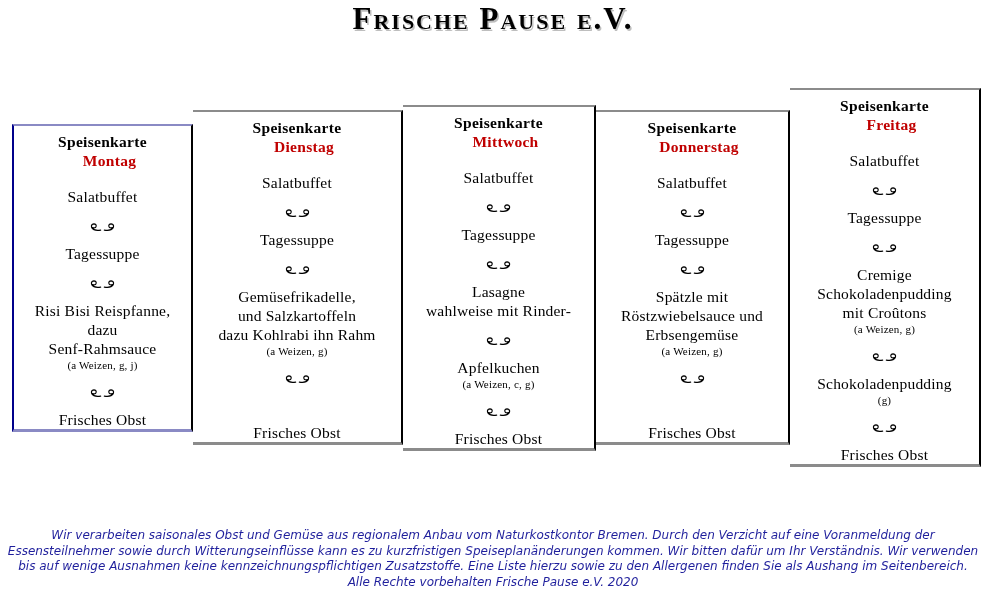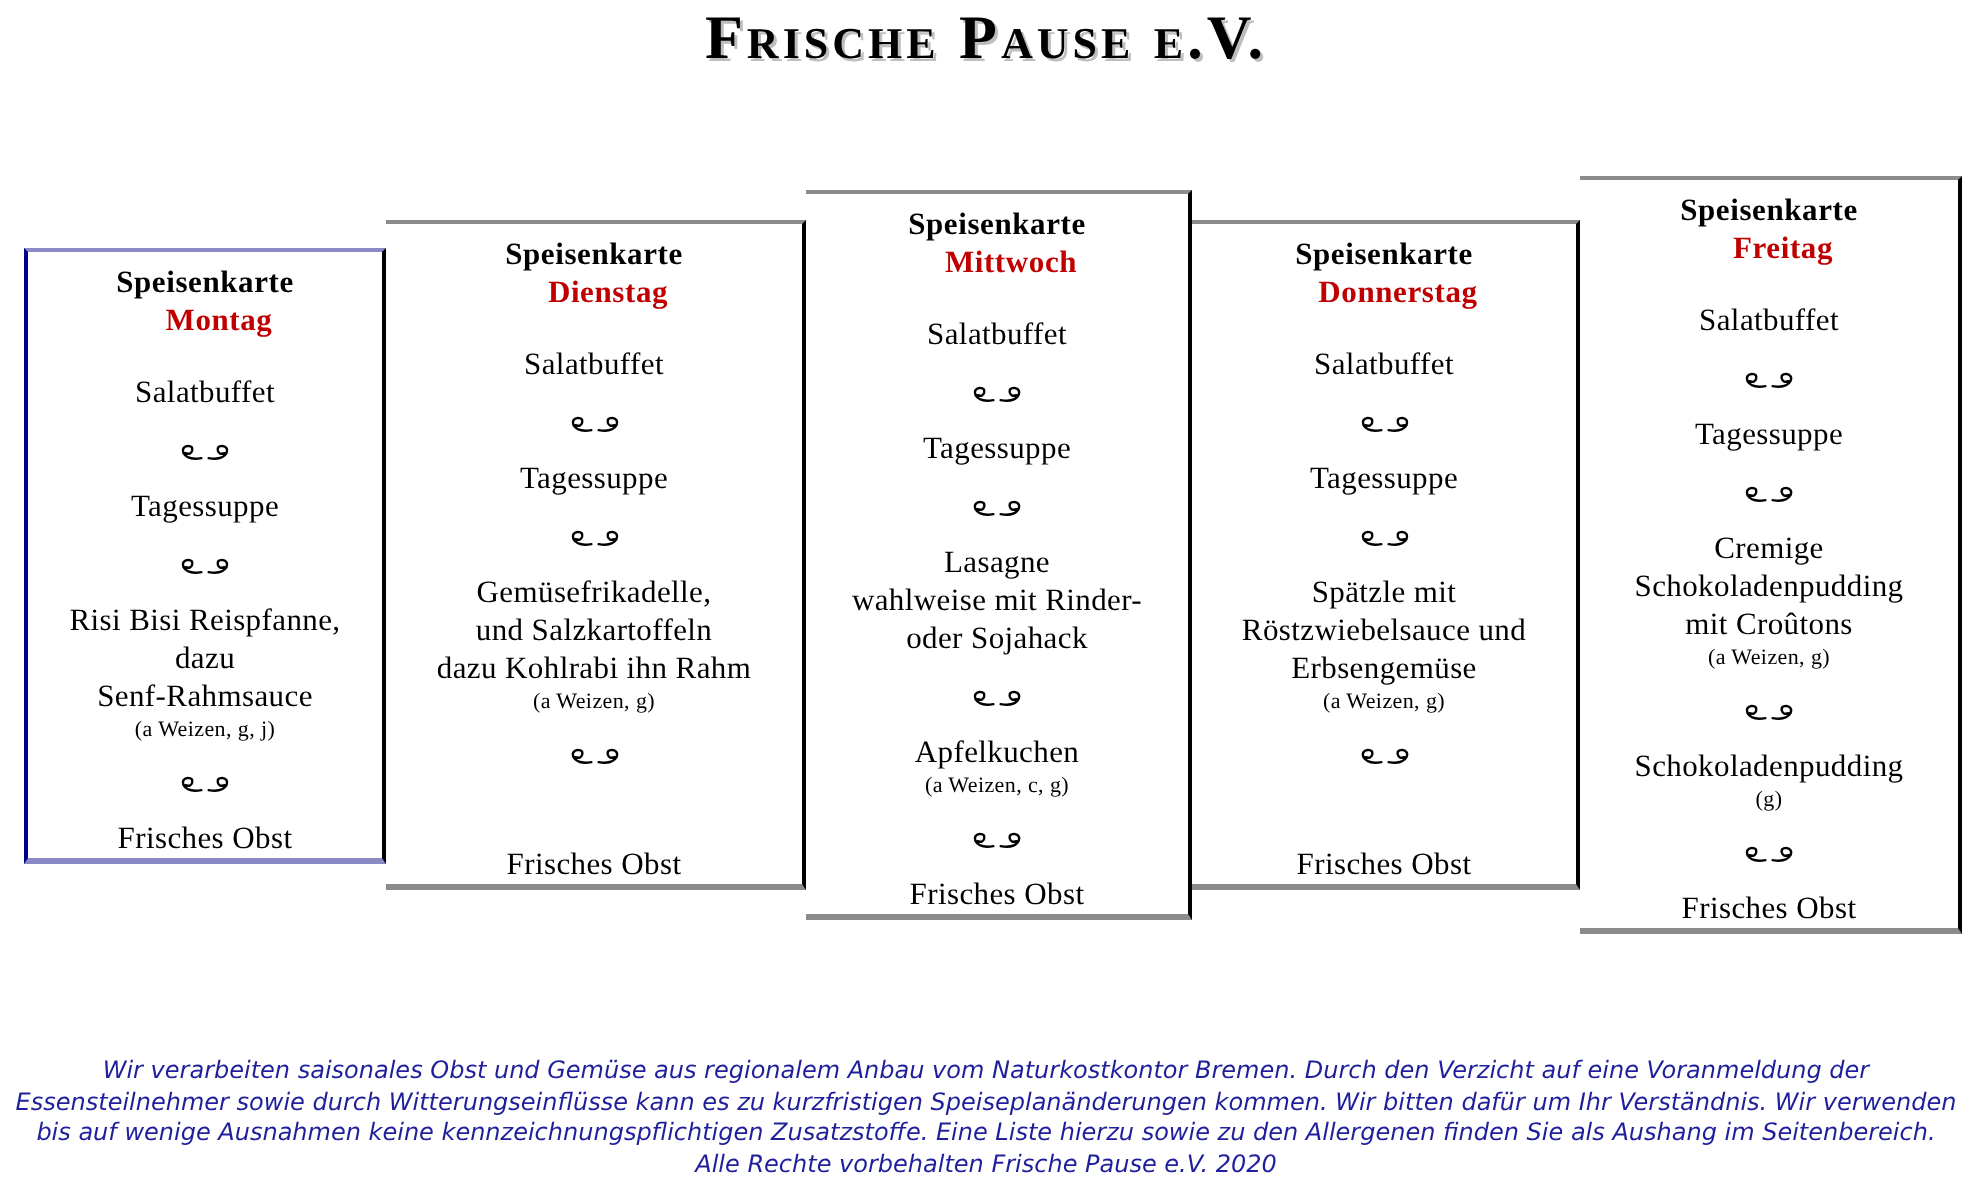--- a/index.html
+++ b/index.html
@@ -175,21 +175,20 @@
         </div>
         <span class="orn"><svg width="27" height="10" viewBox="0 0 44 14" aria-hidden="true">
             <g fill="none" stroke="#000" stroke-width="2" stroke-linecap="round">
               <path d="M19,12 Q8,14 4.5,8 Q2.5,3 8,2 Q12.5,2 11.5,6 Q10.5,9.5 6,8"></path>
               <path d="M19,12 Q8,14 4.5,8 Q2.5,3 8,2 Q12.5,2 11.5,6 Q10.5,9.5 6,8" transform="translate(44,0) scale(-1,1)"></path>
             </g>
           </svg></span>
         <div class="item">
           <div>Lasagne</div>
           <div>wahlweise mit Rinder-</div>
-          <div>oder Sojahack</div>
         </div>
         <span class="orn"><svg width="27" height="10" viewBox="0 0 44 14" aria-hidden="true">
             <g fill="none" stroke="#000" stroke-width="2" stroke-linecap="round">
               <path d="M19,12 Q8,14 4.5,8 Q2.5,3 8,2 Q12.5,2 11.5,6 Q10.5,9.5 6,8"></path>
               <path d="M19,12 Q8,14 4.5,8 Q2.5,3 8,2 Q12.5,2 11.5,6 Q10.5,9.5 6,8" transform="translate(44,0) scale(-1,1)"></path>
             </g>
           </svg></span>
         <div class="item">
           <div>Apfelkuchen</div>
           <div class="allergen">(a Weizen, c, g)</div>

